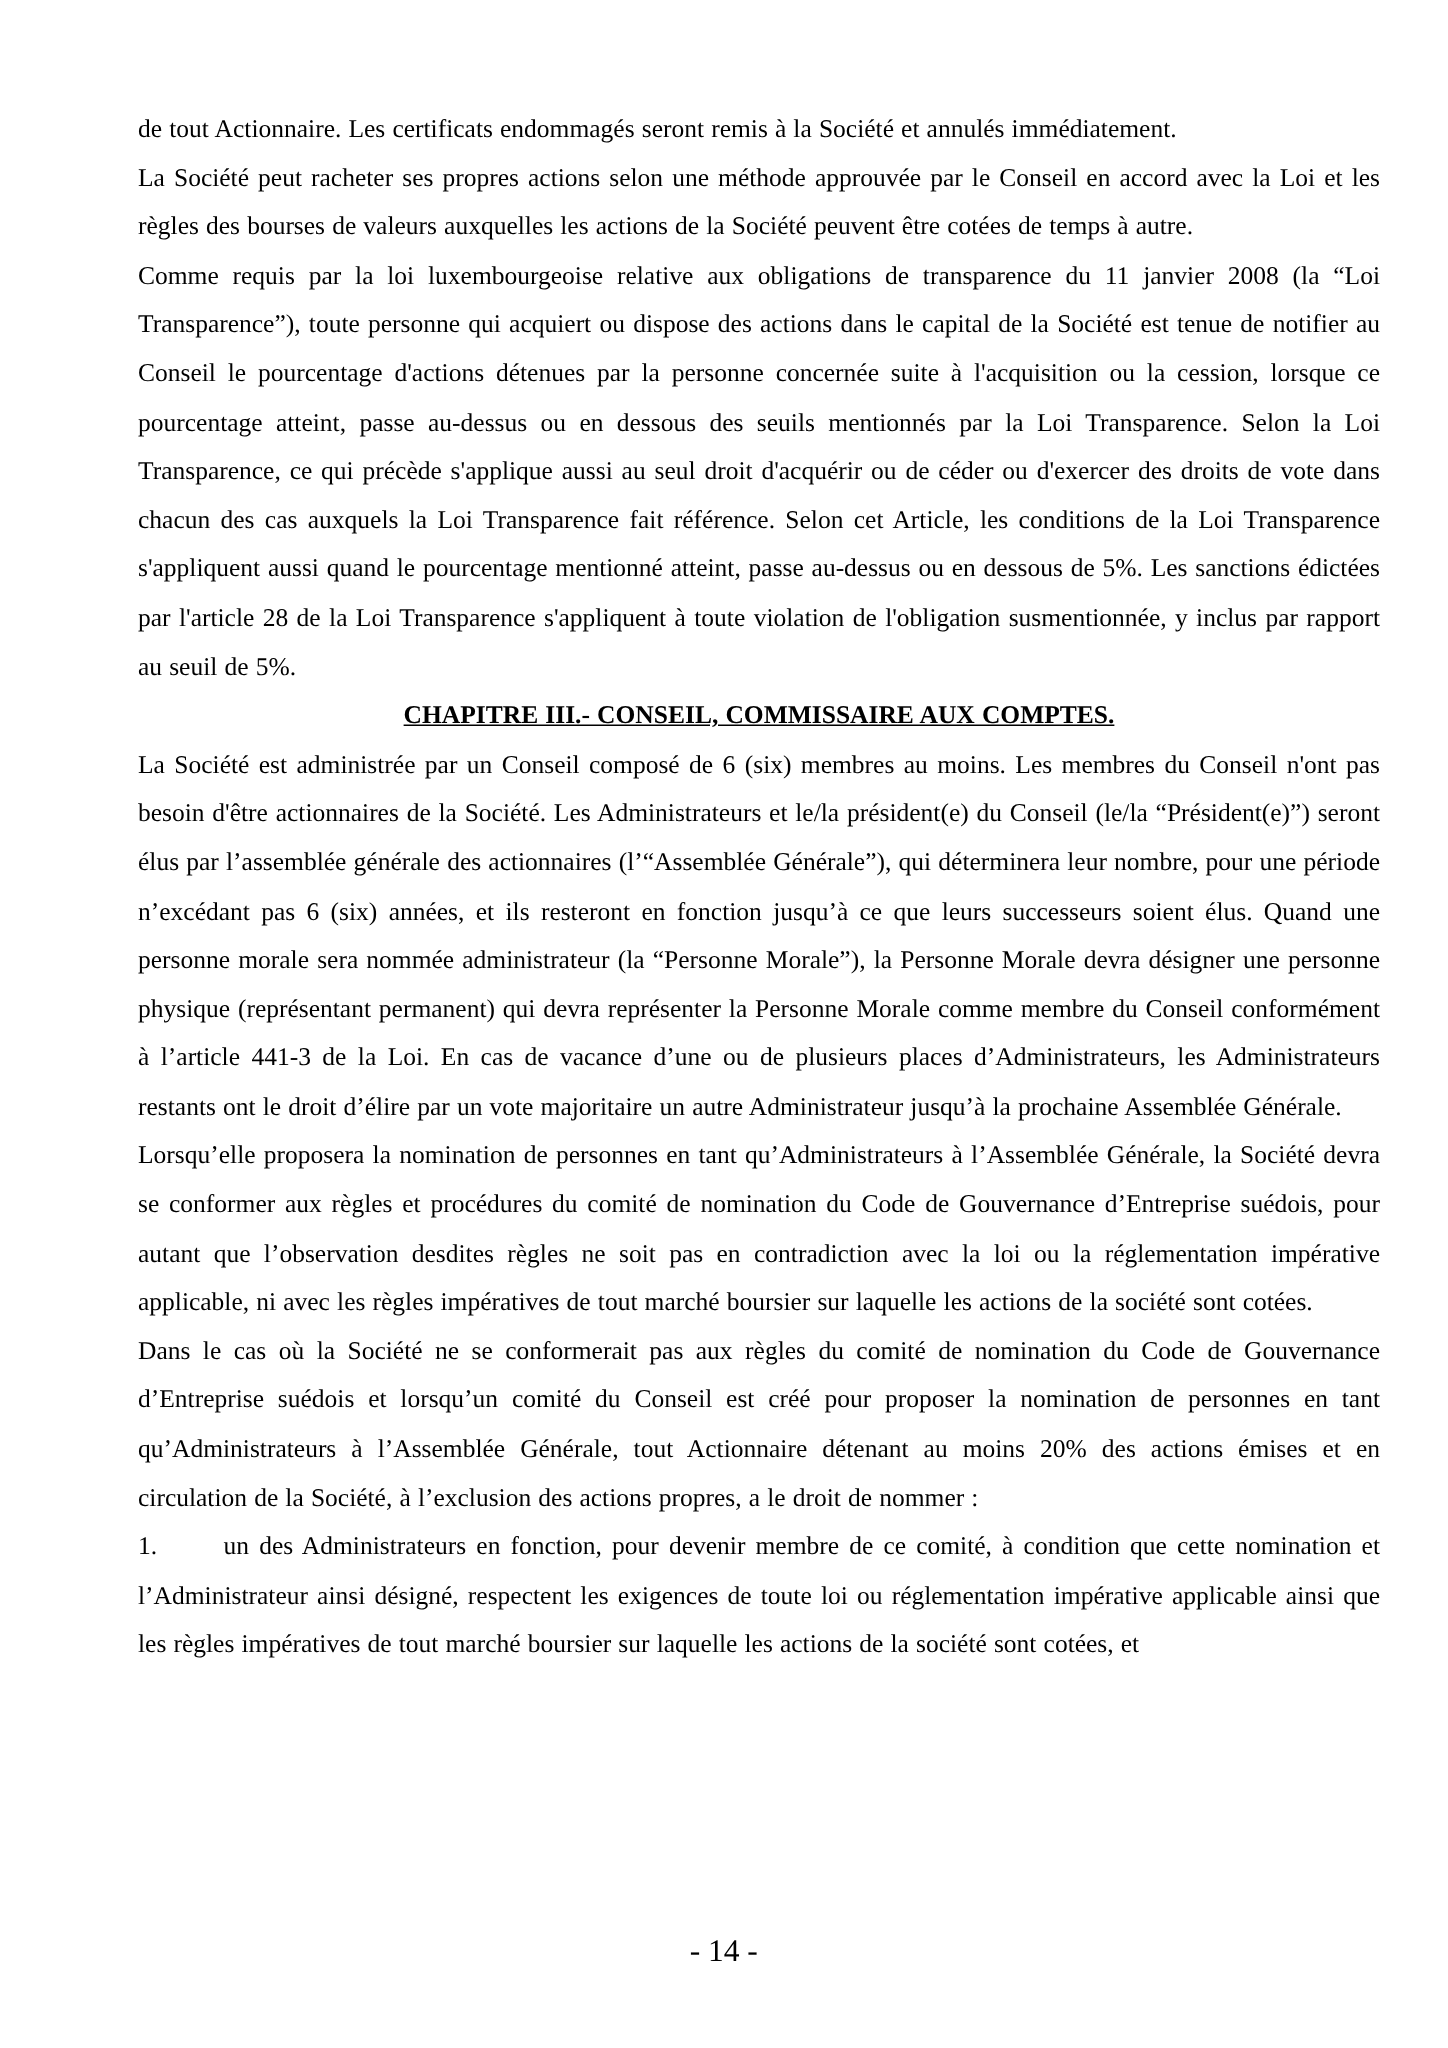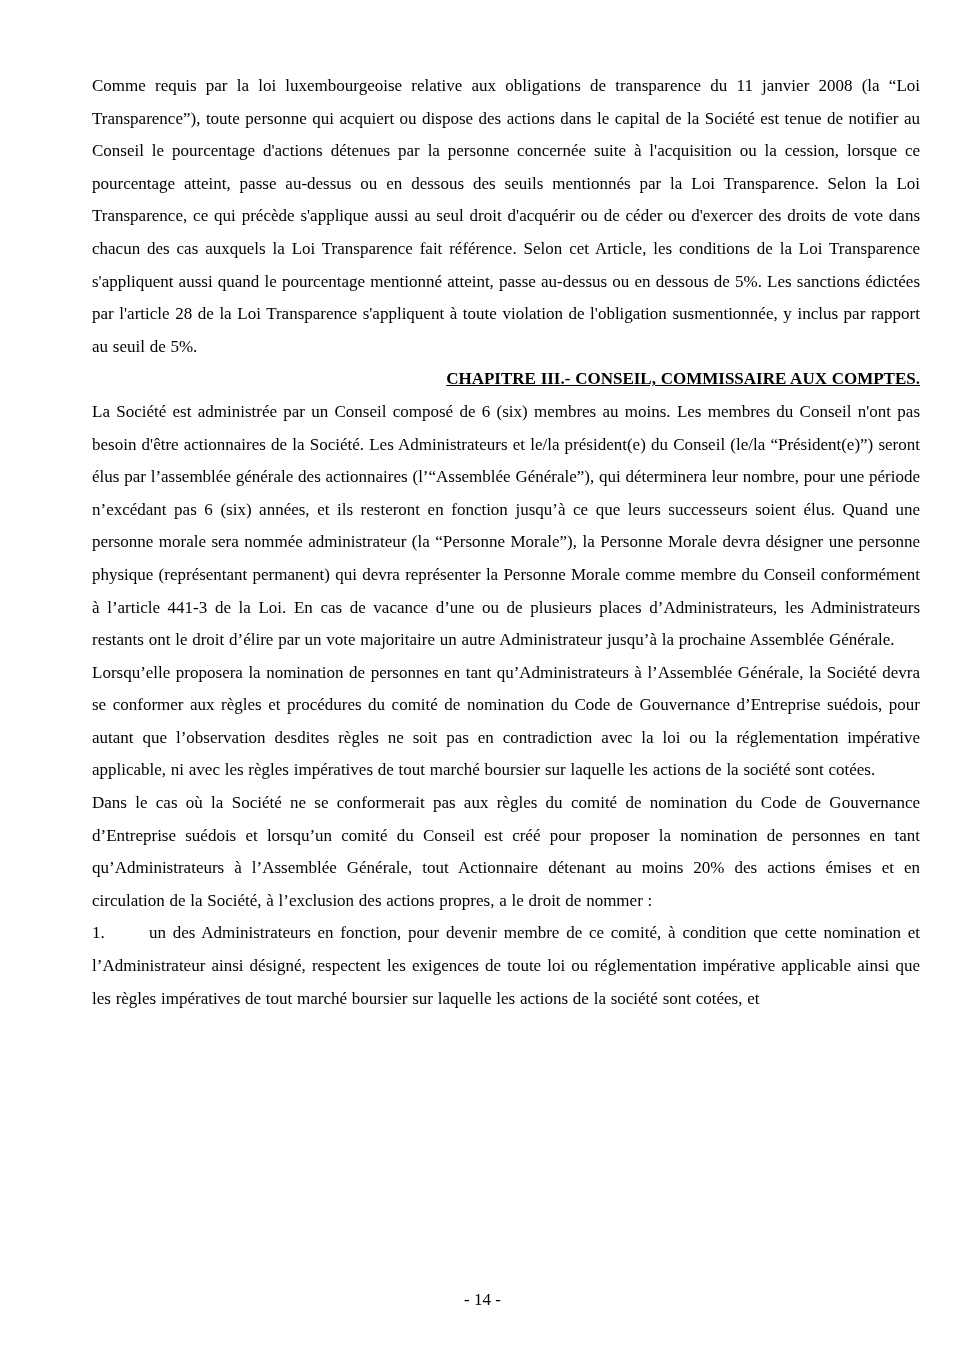--- a/index.html
+++ b/index.html
@@ -26,46 +26,48 @@
   .content p {
     margin: 0;
     padding: 0;
     font-size: 17px;
     line-height: 32.6px;
     text-align: justify;
     word-spacing: 0.5px;
   }
   .content p.heading {
     font-weight: bold;
-    text-align: right;
+    text-align: center;
   }
   .content p.heading .heading-text {
     text-decoration: underline;
   }
   .list-number {
     display: inline-block;
     width: 57px;
   }
   .footer {
     position: absolute;
     bottom: 56px;
     left: 0;
     width: 100%;
     text-align: center;
-    font-size: 17px;
+    font-size: 21px;
     line-height: 18px;
   }
 </style>
 </head>
 <body>
 
 <div class="page">
   <div class="content">
 
+    <p>de tout Actionnaire. Les certificats endommagés seront remis à la Société et annulés immédiatement.</p>
 
+    <p>La Société peut racheter ses propres actions selon une méthode approuvée par le Conseil en accord avec la Loi et les règles des bourses de valeurs auxquelles les actions de la Société peuvent être cotées de temps à autre.</p>
 
     <p>Comme requis par la loi luxembourgeoise relative aux obligations de transparence du 11 janvier 2008 (la “Loi Transparence”), toute personne qui acquiert ou dispose des actions dans le capital de la Société est tenue de notifier au Conseil le pourcentage d'actions détenues par la personne concernée suite à l'acquisition ou la cession, lorsque ce pourcentage atteint, passe au-dessus ou en dessous des seuils mentionnés par la Loi Transparence. Selon la Loi Transparence, ce qui précède s'applique aussi au seul droit d'acquérir ou de céder ou d'exercer des droits de vote dans chacun des cas auxquels la Loi Transparence fait référence. Selon cet Article, les conditions de la Loi Transparence s'appliquent aussi quand le pourcentage mentionné atteint, passe au-dessus ou en dessous de 5%. Les sanctions édictées par l'article 28 de la Loi Transparence s'appliquent à toute violation de l'obligation susmentionnée, y inclus par rapport au seuil de 5%.</p>
 
     <p class="heading"><span class="heading-text">CHAPITRE III.- CONSEIL, COMMISSAIRE AUX COMPTES.</span></p>
 
 
     <p>La Société est administrée par un Conseil composé de 6 (six) membres au moins. Les membres du Conseil n'ont pas besoin d'être actionnaires de la Société. Les Administrateurs et le/la président(e) du Conseil (le/la “Président(e)”) seront élus par l’assemblée générale des actionnaires (l’“Assemblée Générale”), qui déterminera leur nombre, pour une période n’excédant pas 6 (six) années, et ils resteront en fonction jusqu’à ce que leurs successeurs soient élus. Quand une personne morale sera nommée administrateur (la “Personne Morale”), la Personne Morale devra désigner une personne physique (représentant permanent) qui devra représenter la Personne Morale comme membre du Conseil conformément à l’article 441-3 de la Loi. En cas de vacance d’une ou de plusieurs places d’Administrateurs, les Administrateurs restants ont le droit d’élire par un vote majoritaire un autre Administrateur jusqu’à la prochaine Assemblée Générale.</p>
 
     <p>Lorsqu’elle proposera la nomination de personnes en tant qu’Administrateurs à l’Assemblée Générale, la Société devra se conformer aux règles et procédures du comité de nomination du Code de Gouvernance d’Entreprise suédois, pour autant que l’observation desdites règles ne soit pas en contradiction avec la loi ou la réglementation impérative applicable, ni avec les règles impératives de tout marché boursier sur laquelle les actions de la société sont cotées.</p>
 

